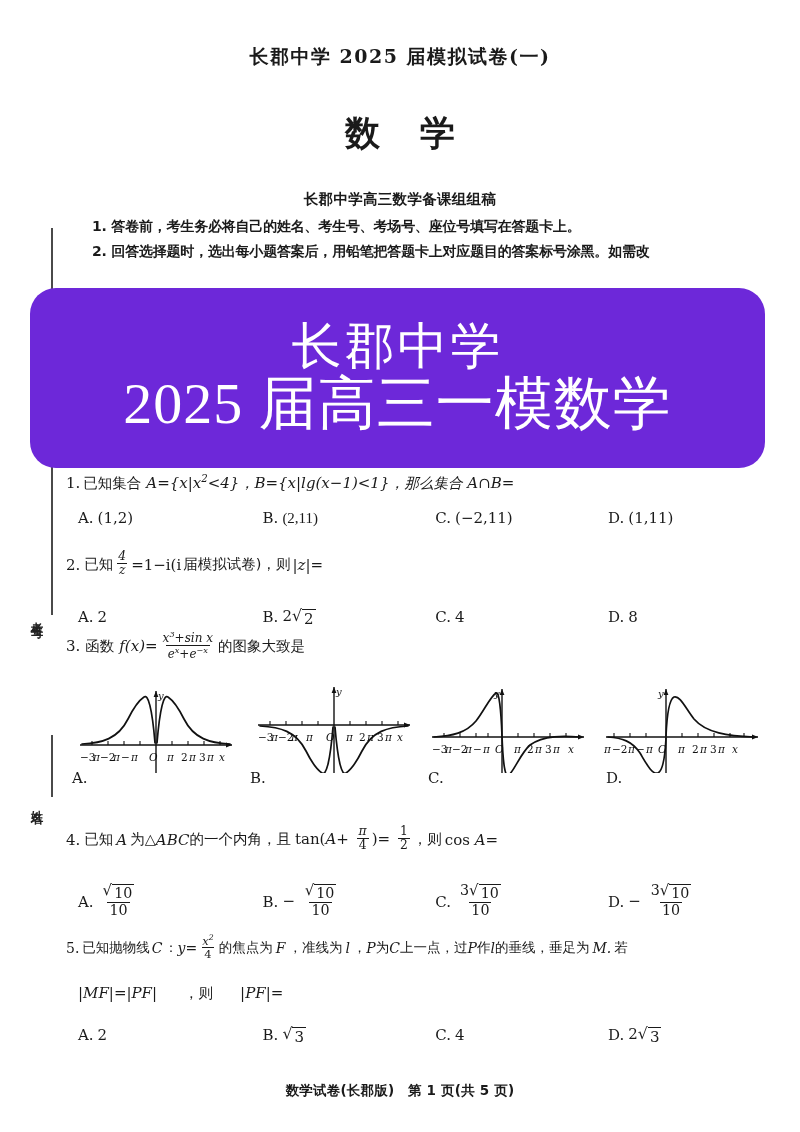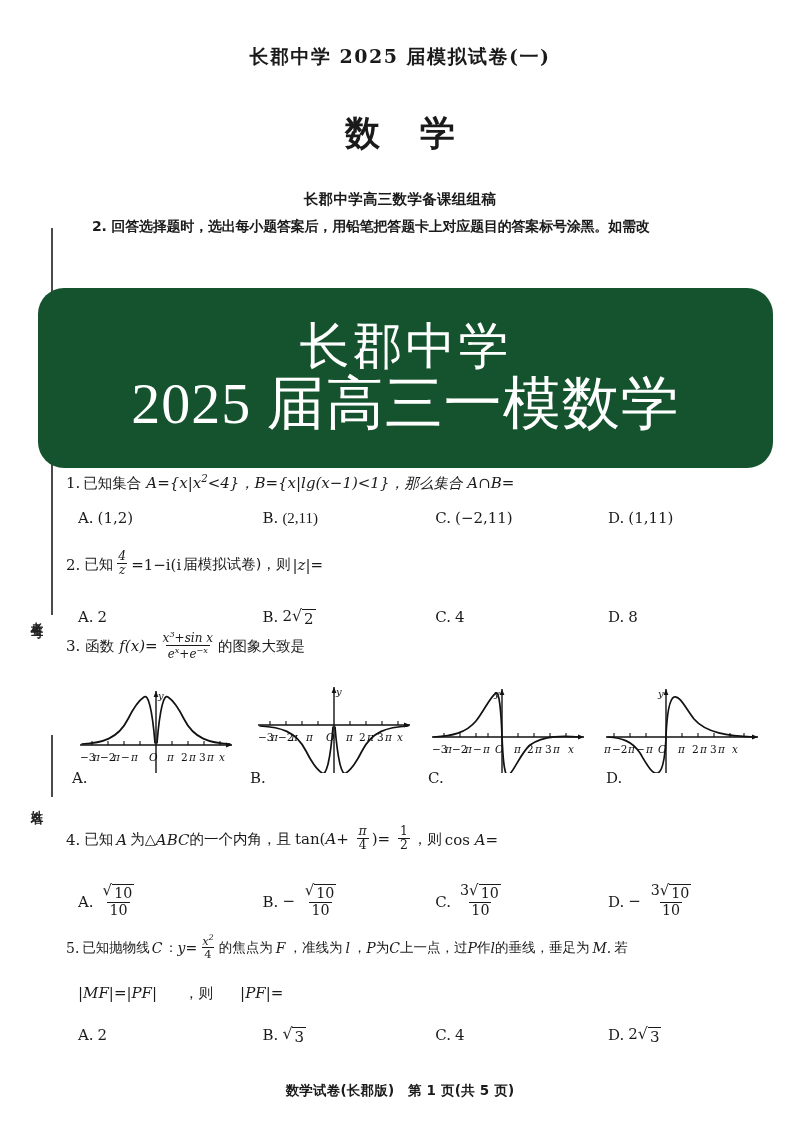--- a/index.html
+++ b/index.html
@@ -69,22 +69,22 @@
     writing-mode:vertical-rl;
     font-size:12.5px;font-weight:bold;
     font-family:"DejaVu Sans","Liberation Sans",sans-serif;
     letter-spacing:2px;
     color:#222;
   }
 
   
   .banner{
     position:absolute;
-    left:38px;top:288px;width:735px;height:180px;
-    background:#14532d;
+    left:30px;top:288px;width:735px;height:180px;
+    background:#6d28d9;
     border-radius:26px;
     display:flex;flex-direction:column;
     align-items:center;justify-content:center;
     color:#ffffff;
     z-index:50;
   }
   .banner-line1{
     font-size:50px;letter-spacing:3px;line-height:1;
     font-family:"DejaVu Serif","Liberation Serif",serif;
     margin-bottom:2px;
@@ -167,20 +167,21 @@
 </head>
 <body>
 
 <div class="page">
 
   <div class="exam-title">长郡中学 2025 届模拟试卷(一)</div>
   <div class="subject-title">数 学</div>
   <div class="compiler">长郡中学高三数学备课组组稿</div>
 
   <div class="notice">
+    <div class="notice-item">1. 答卷前，考生务必将自己的姓名、考生号、考场号、座位号填写在答题卡上。</div>
     <div class="notice-item">2. 回答选择题时，选出每小题答案后，用铅笔把答题卡上对应题目的答案标号涂黑。如需改</div>
   </div>
 
   <div class="margin-rule" style="top:228px;height:100px;"></div>
   <div class="margin-rule" style="top:430px;height:185px;"></div>
   <div class="margin-rule" style="top:735px;height:62px;"></div>
   <div class="margin-label" style="left:28px;top:612px;">考生号</div>
   <div class="margin-label" style="left:28px;top:800px;">姓名</div>
 
   <div class="q" style="top:473px;">

